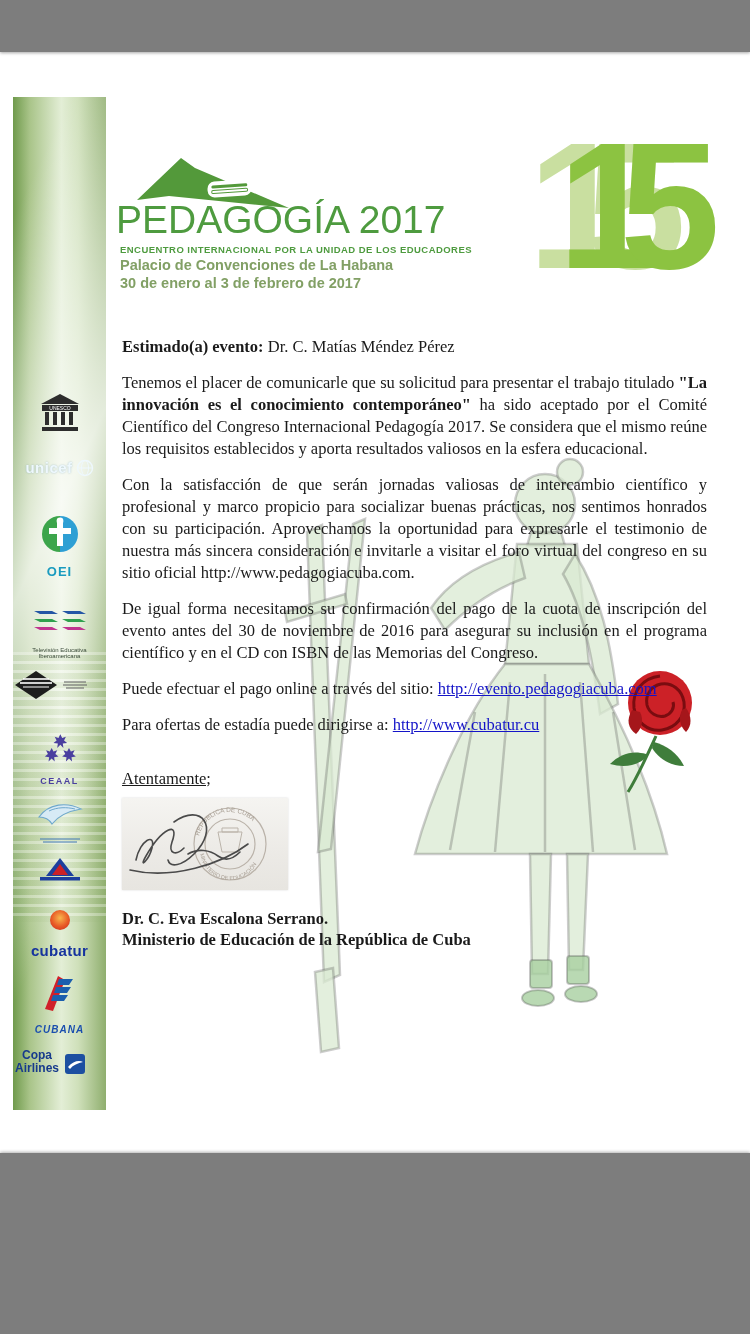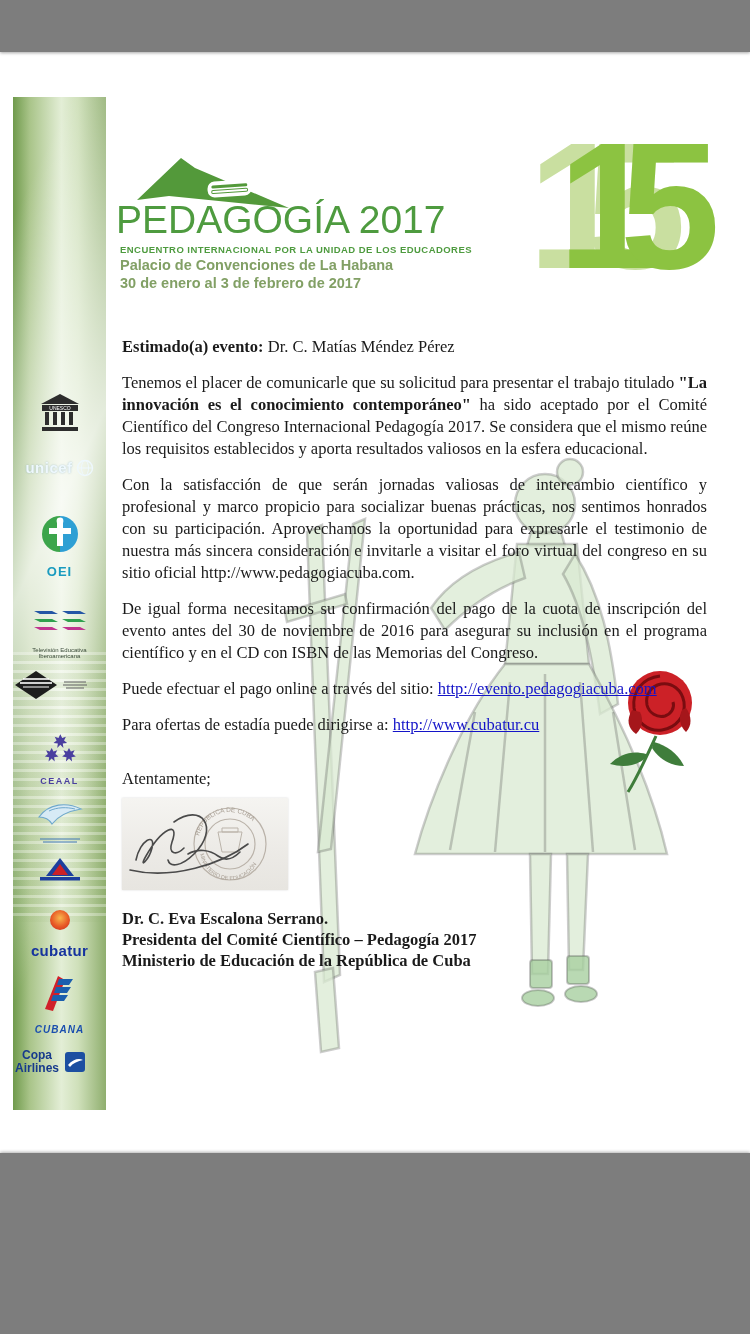--- a/index.html
+++ b/index.html
@@ -68,21 +68,21 @@
   .rose{position:absolute;left:598px;top:606px;z-index:1;}
 
   
   .letter{position:absolute;left:122px;top:284px;width:585px;z-index:2;
     font-size:16.5px;line-height:22px;color:#1a1a1a;}
   .letter p{margin:0 0 14px 0;}
   .letter .just{text-align:justify;}
   .b{font-weight:bold;}
   .letter a{color:#1414c8;text-decoration:underline;}
   .mb-lg{margin-bottom:32px !important;}
-  .mb-sm{margin-bottom:8px !important;}
+  .mb-sm{margin-bottom:8px !important;text-decoration:underline;}
   .sig-img{width:166px;height:92px;margin:0 0 18px 0;position:relative;
     background:linear-gradient(180deg,#f5f4f1 0%,#eceae6 60%,#e7e5e0 100%);
     box-shadow:0 0 2px rgba(0,0,0,.15);}
   .signer{line-height:21px;}
 </style>
 </head>
 <body>
 
 <div class="top-bar"></div>
 
@@ -197,21 +197,21 @@
     <div class="logo" style="top:876px;">
       <svg width="46" height="40" viewBox="0 0 46 40">
         <polygon points="8,36 21,3 28,7 16,38" fill="#d0202a"></polygon>
         <polygon points="22,6 36,6 32,12 20,12" fill="#1b5fae"></polygon>
         <polygon points="19,14 34,14 30,20 17,20" fill="#1b5fae"></polygon>
         <polygon points="16,22 31,22 27,28 14,28" fill="#1b5fae"></polygon>
       </svg>
       <span class="lbl lbl-cubana">CUBANA</span>
     </div>
 
-    <div class="logo copa-row" style="top:952px;flex-direction:row;">
+    <div class="logo copa-row" style="top:952px;flex-direction:row;align-items:flex-end;">
       <span class="lbl lbl-copa">Copa Airlines</span>
       <svg width="20" height="20" viewBox="0 0 20 20">
         <rect x="0" y="0" width="20" height="20" rx="3" fill="#1c4fa1"></rect>
         <path d="M3,13 C8,7 14,6 18,8 C13,9 8,11 5,15 Z" fill="#ffffff"></path>
       </svg>
     </div>
   </div>
 
   <svg class="watermark" width="470" height="650" viewBox="0 0 470 650">
     <g stroke="#4a4a4a" stroke-opacity="0.28" stroke-width="2.5" fill="#d9e9d2" fill-opacity="0.75">
@@ -305,20 +305,19 @@
           <path d="M14,62 C18,42 34,34 30,50 C27,62 16,72 24,58 C40,30 58,22 50,44 C46,56 54,58 62,50"></path>
           <path d="M52,24 C80,4 98,30 72,56 C60,68 48,70 46,62"></path>
           <path d="M8,72 C50,82 100,66 126,46"></path>
           <path d="M66,56 C76,50 88,52 96,58 C104,64 112,60 118,54"></path>
         </g>
       </svg>
     </div>
 
     <div class="signer b">
       <div>Dr. C. Eva Escalona Serrano.</div>
-      <div>Presidenta del Comité Científico – Pedagogía 2017</div>
       <div>Ministerio de Educación de la República de Cuba</div>
     </div>
   </div>
 
 </div>
 
 <div class="bottom-bar"></div>
 
 </body></html>

